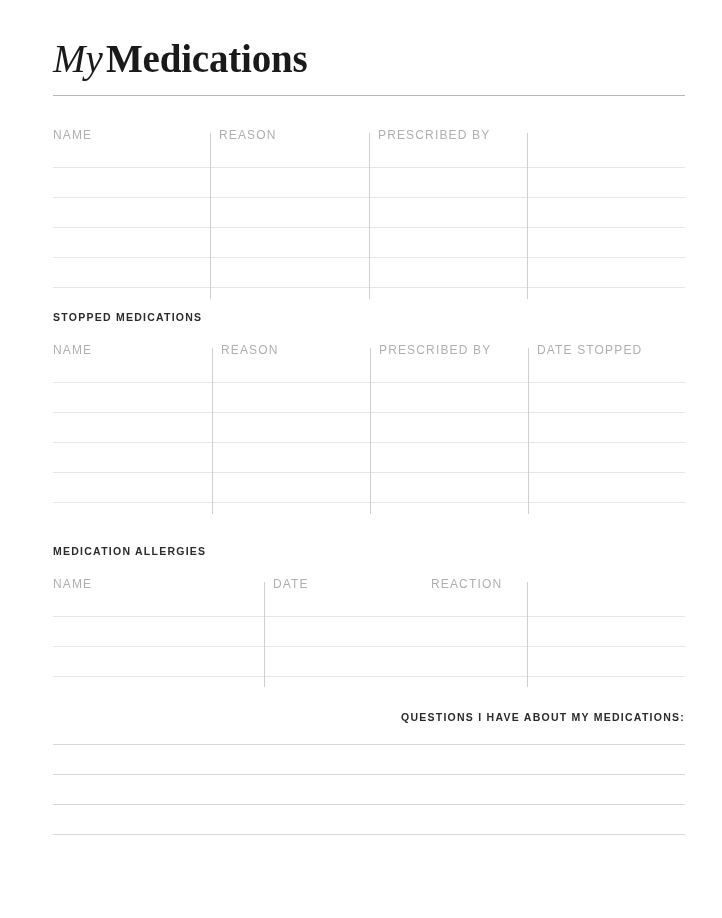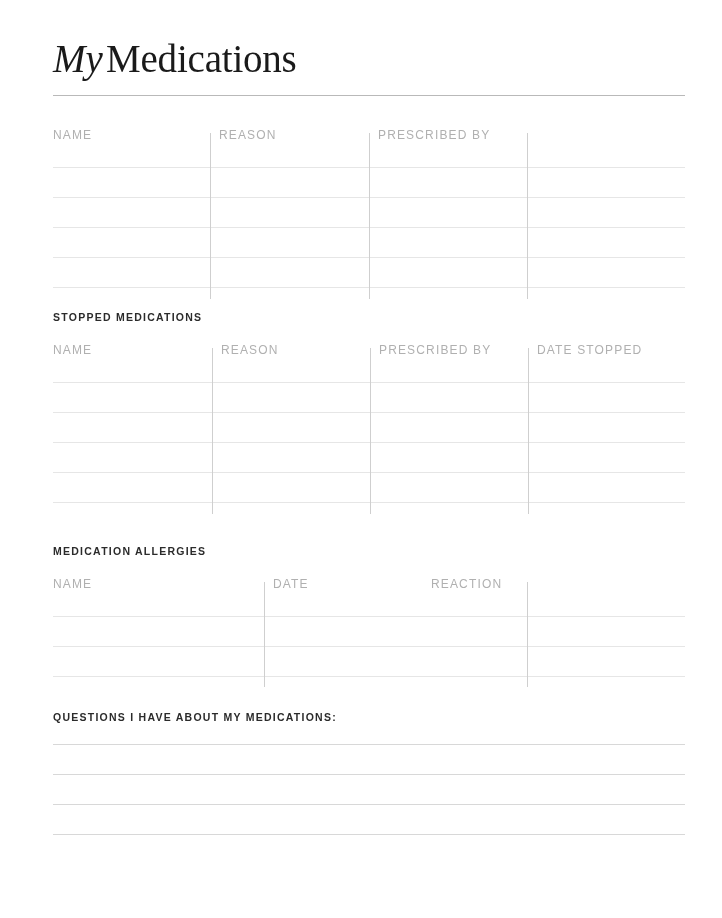--- a/index.html
+++ b/index.html
@@ -36,38 +36,38 @@
     white-space: nowrap;
   }
   .doc-title .title-italic {
     font-style: italic;
     font-weight: 400;
     padding-right: 3px;
     text-align: center;
   }
   .doc-title .title-regular {
     font-style: normal;
-    font-weight: 400;
+    font-weight: 700;
     letter-spacing: -0.2px;
   }
   .title-rule {
     margin-top: 13px;
     height: 1px;
     background: #b9b9b9;
     width: 632px;
   }
 
   
   .section {
     width: 632px;
   }
   .section-current  { margin-top: 30px; }
   .section-stopped  { margin-top: 23px; }
   .section-allergies{ margin-top: 42px; }
-  .section-questions{ margin-top: 34px; }
+  .section-questions{ margin-top: 34px; text-align: right; }
 
   .section-heading {
     font-size: 10.5px;
     font-weight: 700;
     letter-spacing: 1.25px;
     color: #2b2b2b;
     text-transform: uppercase;
     margin-bottom: 0;
   }
 

